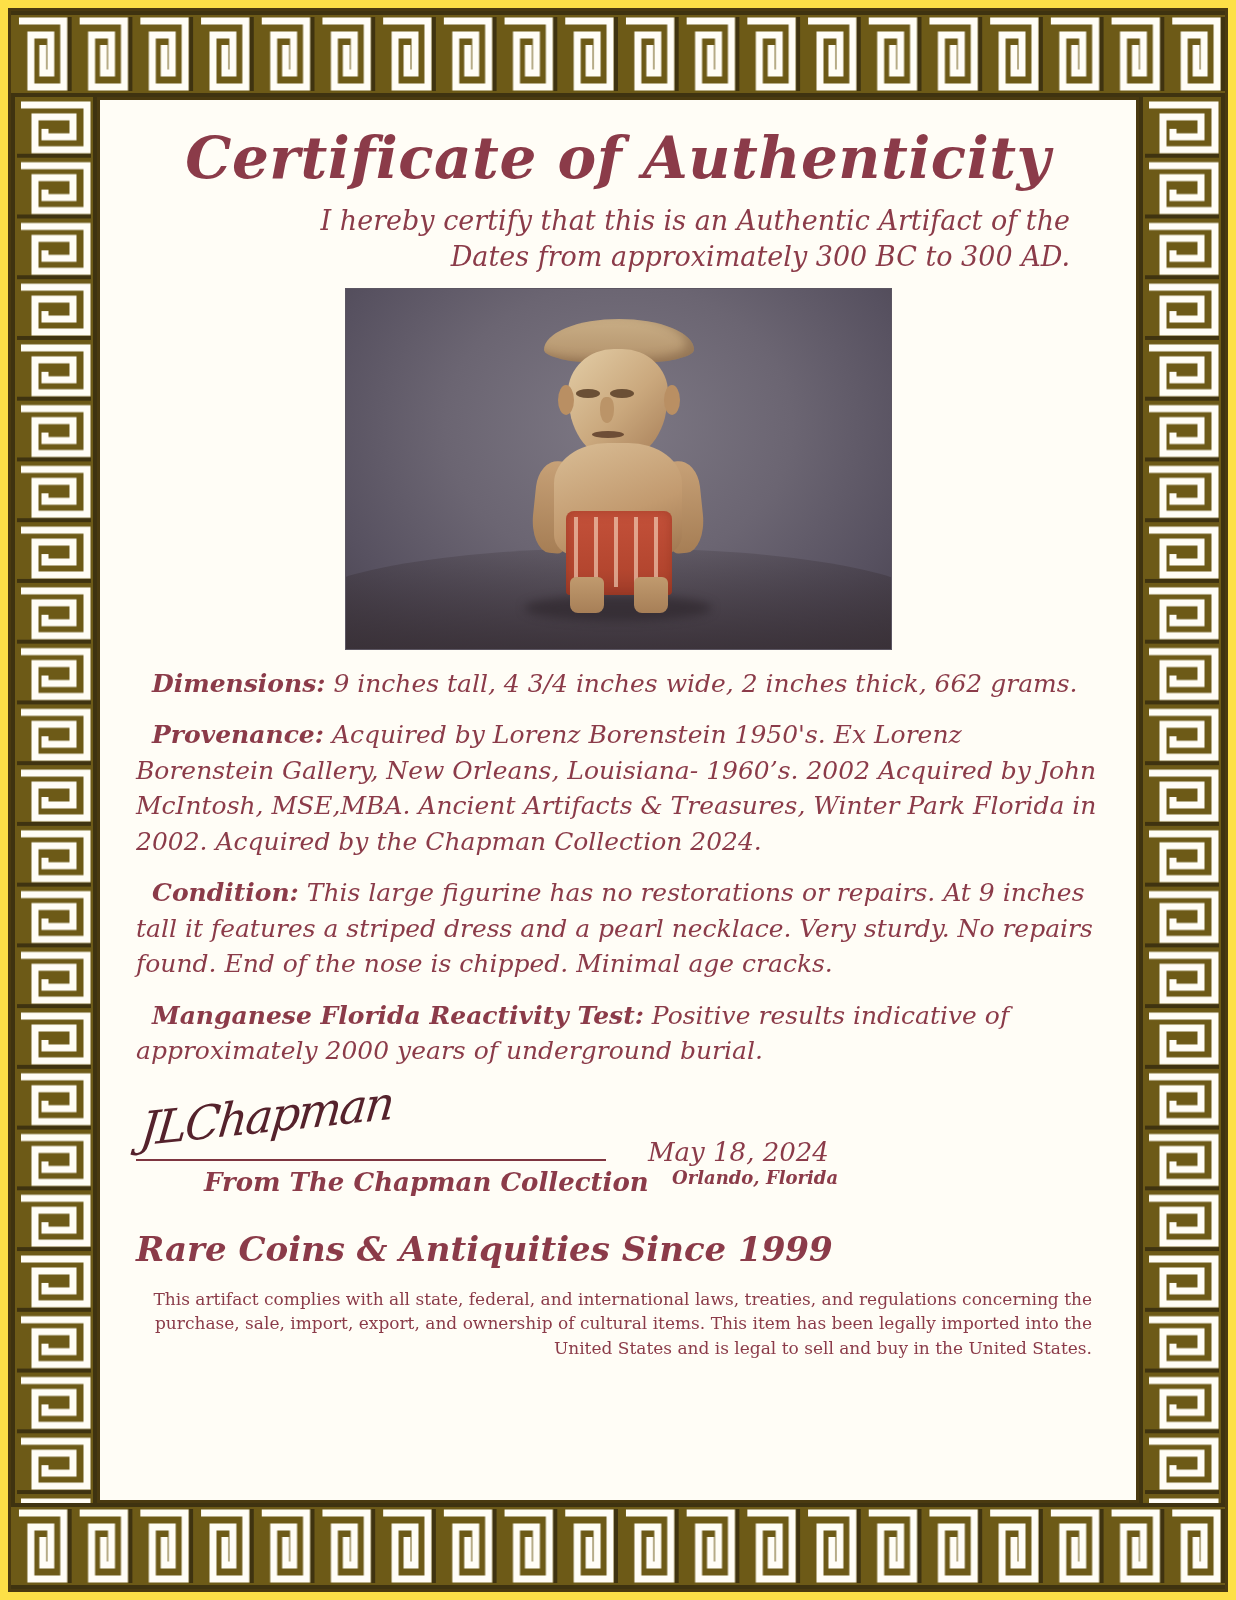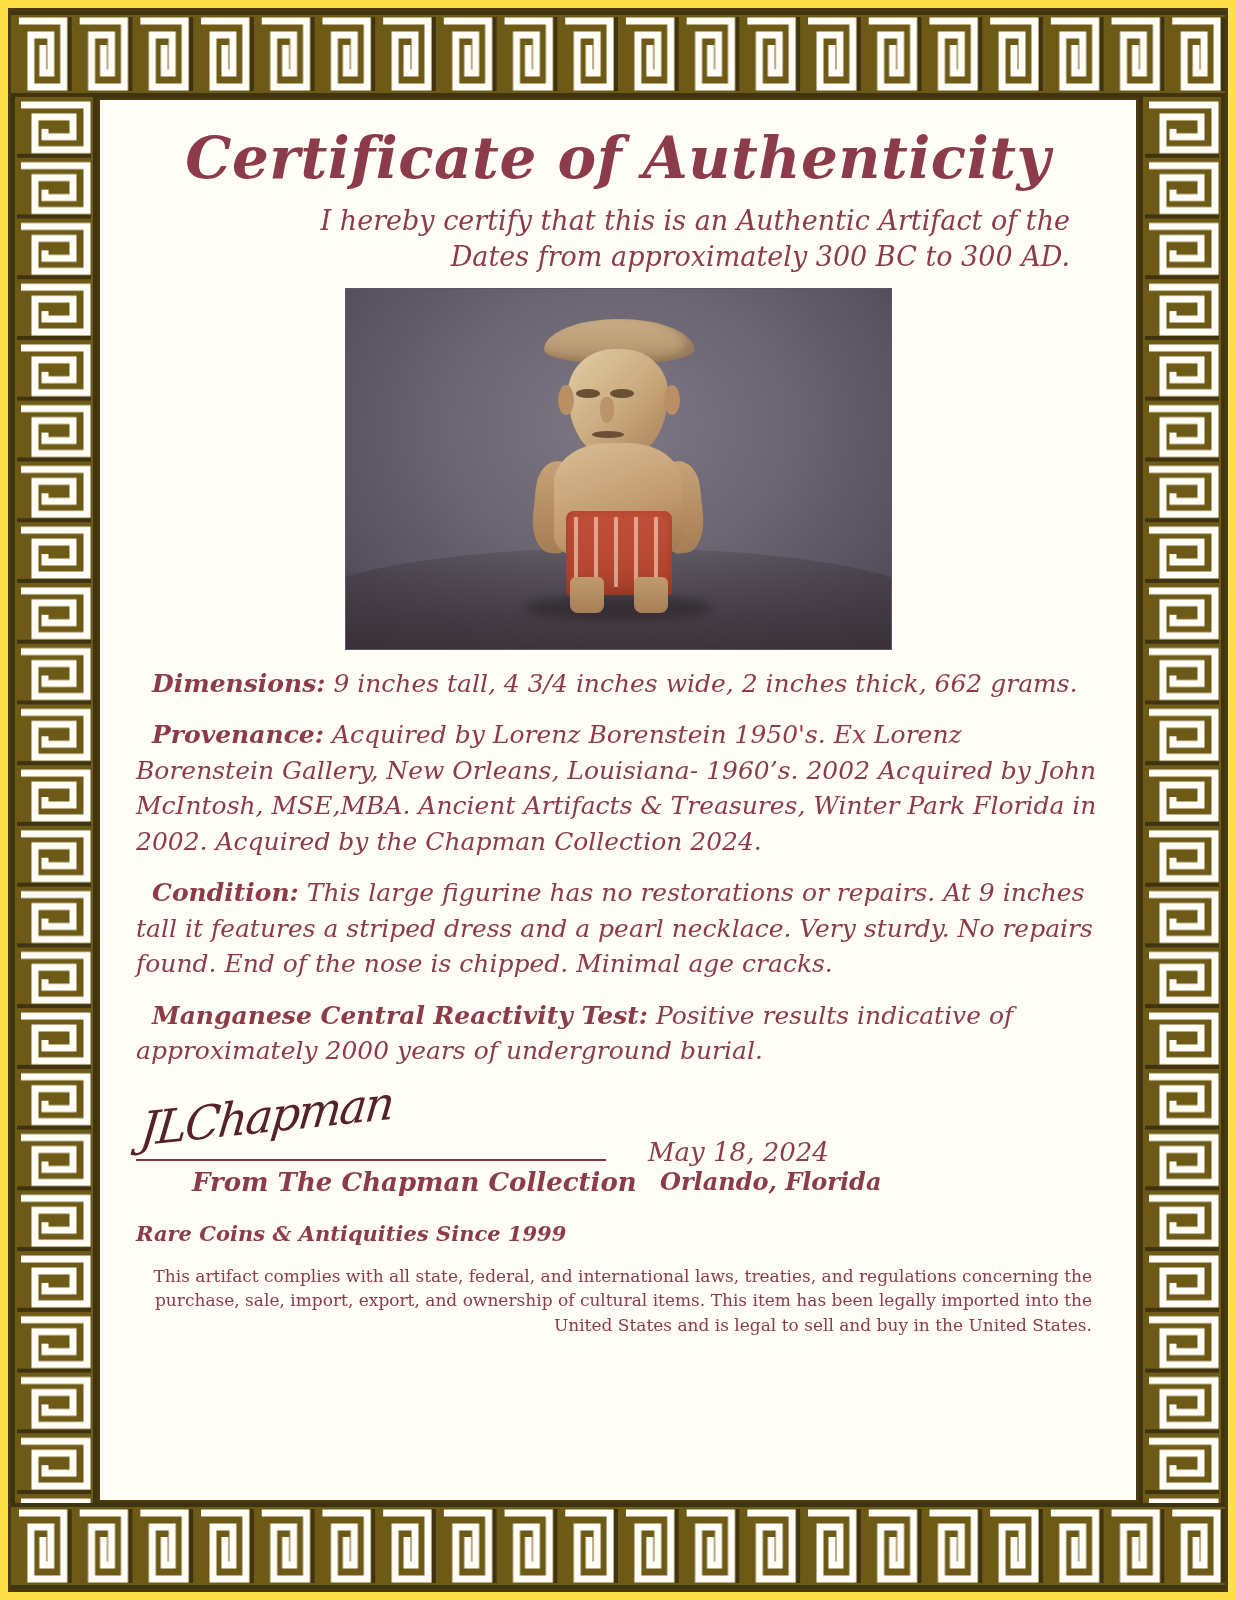--- a/index.html
+++ b/index.html
@@ -201,52 +201,52 @@
     transform: rotate(-6deg) skewX(-12deg);
     letter-spacing: -2px;
   }
   .sig-line {
     position: absolute;
     left: 0; top: 64px; width: 470px;
     border-bottom: 2px solid #7e3540;
   }
   .sig-caption {
     position: absolute;
-    left: 56px; top: 72px;
+    left: 68px; top: 72px;
     font-family: "DejaVu Serif", serif;
     font-style: italic;
     font-weight: bold;
     font-size: 26px;
     color: #8b3b49;
   }
   .sig-date {
     position: absolute;
     left: 512px; top: 42px;
     font-family: "DejaVu Serif", serif;
     font-style: italic;
     font-size: 26px;
     color: #8b3b49;
   }
   .sig-city {
     position: absolute;
-    left: 524px; top: 72px;
-    font-family: "DejaVu Serif", serif;
-    font-style: italic;
-    font-weight: bold;
-    font-size: 24px;
+    left: 536px; top: 72px;
+    font-family: "DejaVu Serif", serif;
+    font-style: italic;
+    font-weight: bold;
+    font-size: 18px;
     color: #8b3b49;
   }
 
   .tagline {
     font-family: "DejaVu Serif", serif;
     font-style: italic;
     font-weight: bold;
-    font-size: 21px;
-    color: #8b3b49;
-    margin: 8px 0 18px 0;
+    font-size: 34px;
+    color: #8b3b49;
+    margin: 16px 0 18px 0;
   }
 
   .legal {
     font-family: "DejaVu Serif", serif;
     font-size: 17px;
     line-height: 1.45;
     color: #8b3b49;
     margin: 0 8px;
     text-align: right;
   }
@@ -350,21 +350,21 @@
 
     <p class="field">
       <span class="lbl">Provenance:</span><span> Acquired by Lorenz Borenstein 1950's. Ex Lorenz Borenstein Gallery, New Orleans, Louisiana- 1960’s. 2002 Acquired by John McIntosh, MSE,MBA. Ancient Artifacts &amp; Treasures, Winter Park Florida in 2002. Acquired by the Chapman Collection 2024.</span>
     </p>
 
     <p class="field">
       <span class="lbl">Condition:</span><span> This large figurine has no restorations or repairs. At 9 inches tall it features a striped dress and a pearl necklace. Very sturdy. No repairs found. End of the nose is chipped. Minimal age cracks.</span>
     </p>
 
     <p class="field">
-      <span class="lbl"> Manganese Central Reactivity Test:</span><span> Positive results indicative of approximately 2000 years of underground burial.</span>
+      <span class="lbl"> Manganese Florida Reactivity Test:</span><span> Positive results indicative of approximately 2000 years of underground burial.</span>
     </p>
 
     <div class="sig-block">
       <div class="sig-script">JLChapman</div>
       <div class="sig-line"></div>
       <div class="sig-caption">From The Chapman Collection</div>
       <div class="sig-date">May 18, 2024</div>
       <div class="sig-city">Orlando, Florida</div>
     </div>
 

